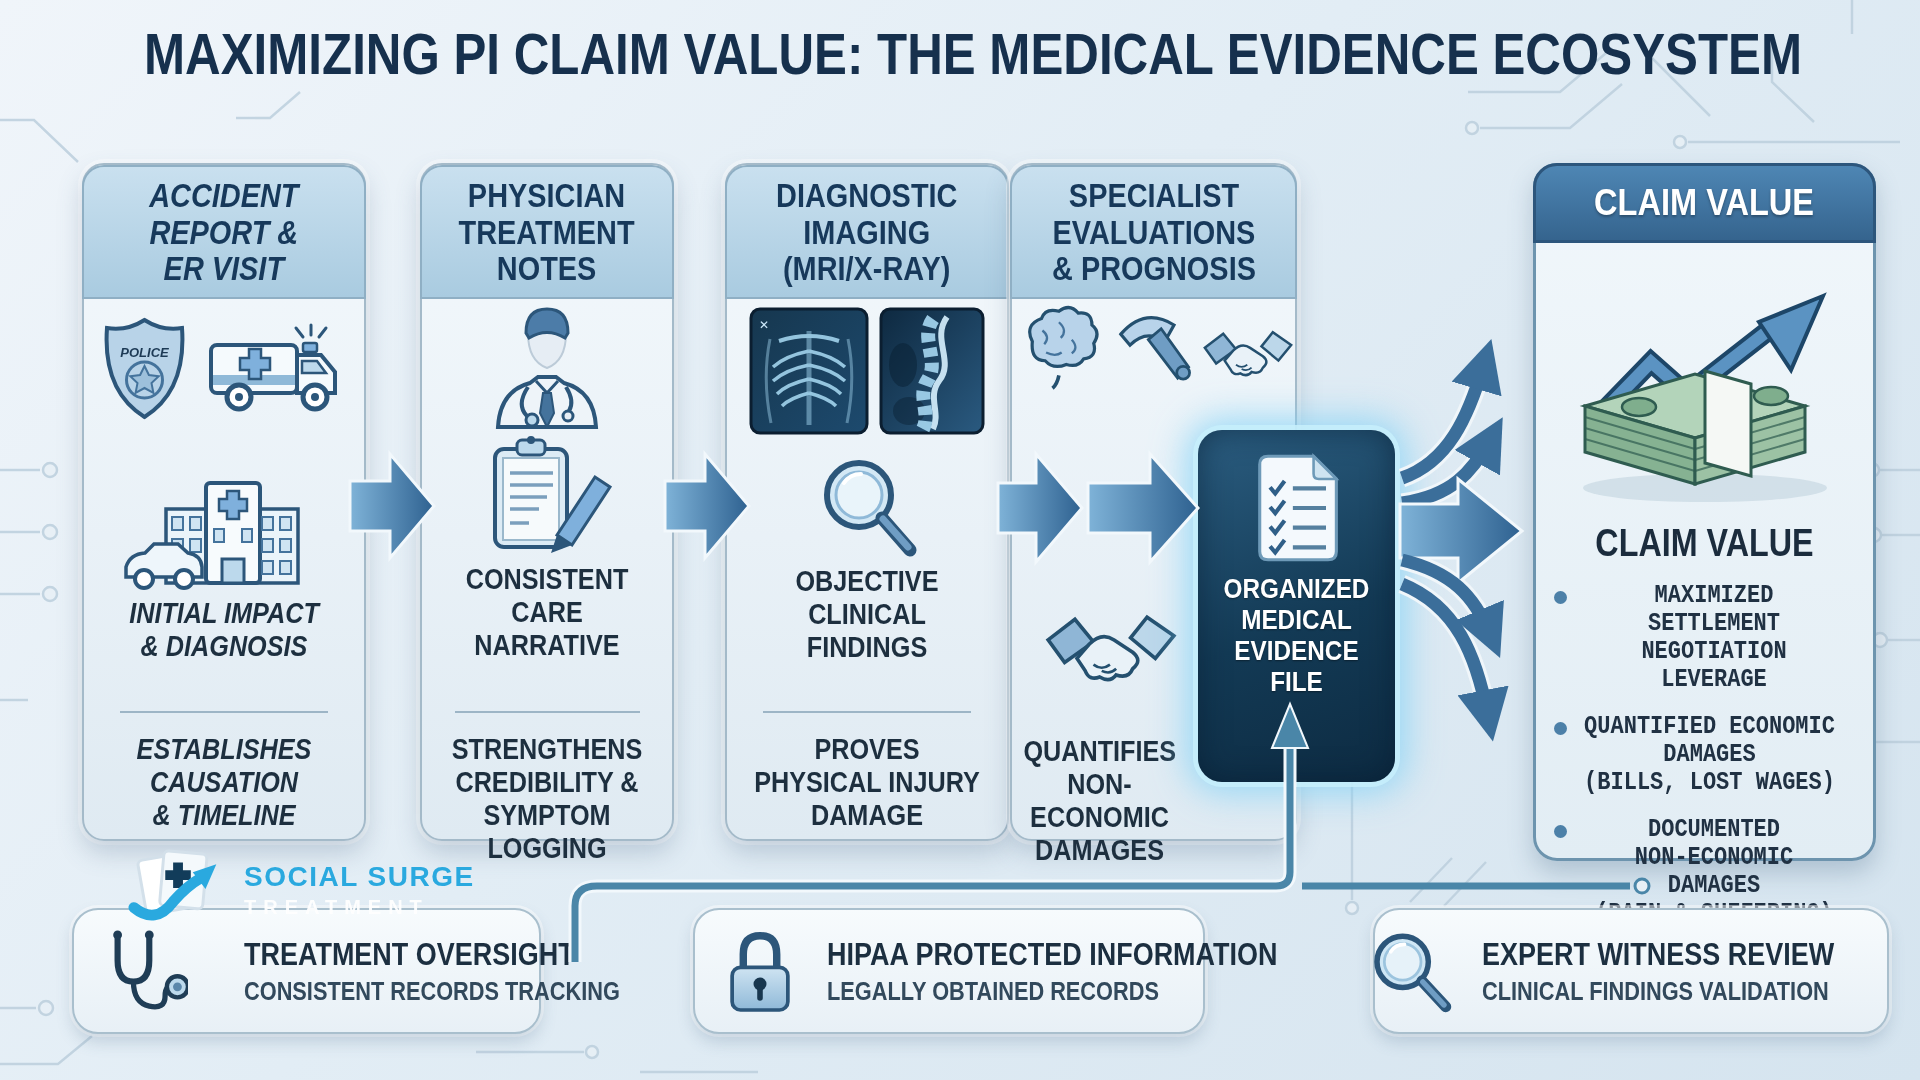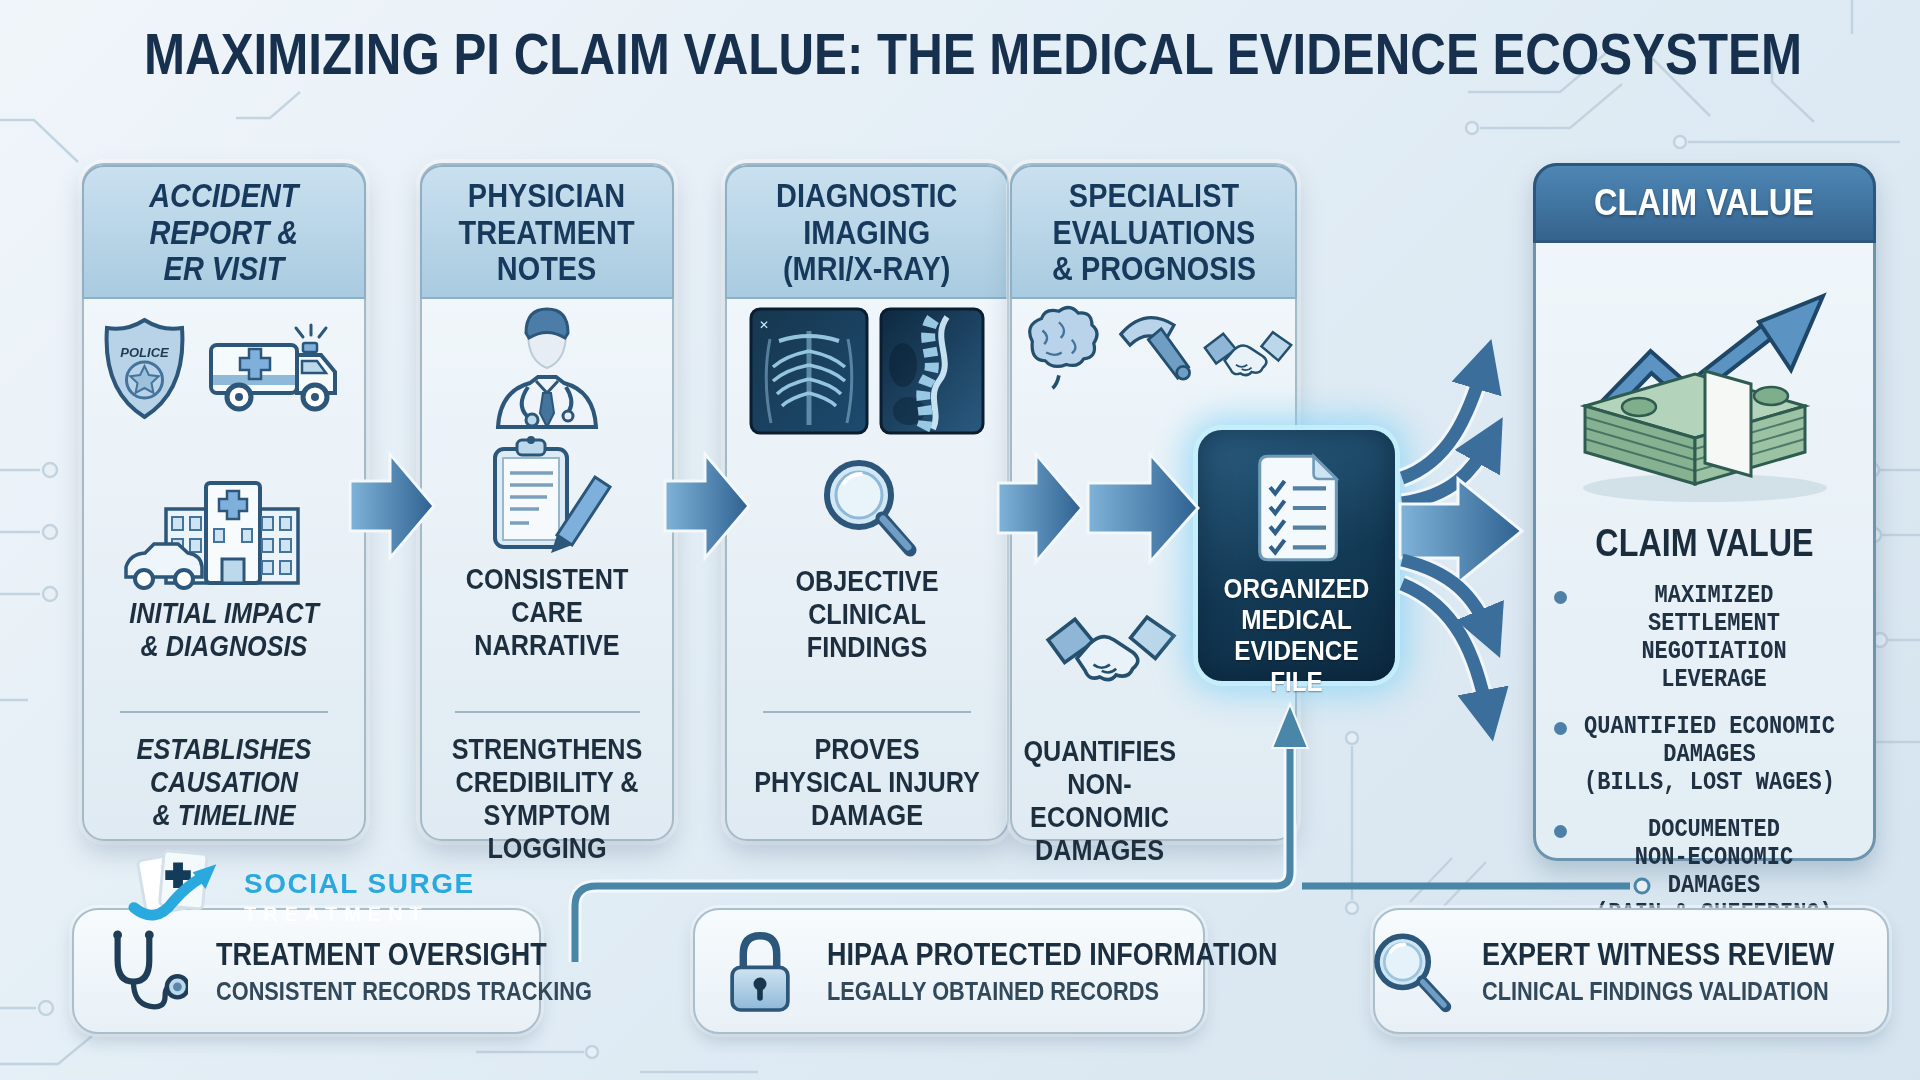--- a/index.html
+++ b/index.html
@@ -22,21 +22,21 @@
     border:2px solid #8fafc4;border-radius:22px 22px 0 0;
     display:flex;align-items:center;justify-content:center;}
   .hl{font-size:34px;font-weight:bold;color:#17395b;line-height:1.08;text-align:center;
     transform:scaleX(.85);}
   .midlab,.botlab{position:absolute;left:0;right:0;text-align:center;font-weight:bold;
     color:#1d2f3f;font-size:29px;line-height:1.14;transform:scaleX(.87);}
   .divider{position:absolute;left:13%;right:13%;height:2px;background:#9db5c6;}
   .irow{position:absolute;left:0;right:0;display:flex;justify-content:center;align-items:flex-end;gap:18px;}
   .icen{position:absolute;left:0;right:0;display:flex;justify-content:center;}
   
-  .darkbox{position:absolute;left:1198px;top:430px;width:197px;height:251px;z-index:5;
+  .darkbox{position:absolute;left:1198px;top:430px;width:197px;height:352px;z-index:5;
     background:linear-gradient(160deg,#2b5d80 0%,#133a55 55%,#0d2b42 100%);
     border-radius:24px;
     box-shadow:0 0 0 5px rgba(200,240,252,.85),0 0 34px 12px rgba(130,210,245,.75),inset 0 0 30px rgba(5,25,45,.55);
     display:flex;flex-direction:column;align-items:center;}
   .dblabel{margin-top:8px;font-size:27px;font-weight:bold;color:#ffffff;text-align:center;
     line-height:1.15;transform:scaleX(.9);text-shadow:0 1px 2px rgba(0,0,0,.4);}
   
   .claim{position:absolute;left:1533px;top:163px;width:337px;height:692px;z-index:2;
     background:linear-gradient(180deg,#f1f7fb 0%,#e2edf4 100%);
     border:3px solid #6d94ae;border-radius:24px;
@@ -59,21 +59,21 @@
   .bbox{position:absolute;top:908px;height:122px;z-index:2;
     background:linear-gradient(180deg,#f7fbfd 0%,#e8f0f6 100%);
     border:2px solid #a9bfcd;border-radius:26px;
     box-shadow:0 8px 16px rgba(70,100,130,.22),0 0 0 3px rgba(255,255,255,.5);
     display:flex;align-items:center;}
   .bicon{margin-left:26px;flex:none;}
   .btxt{margin-left:28px;}
   .btitle{font-size:31px;font-weight:bold;color:#1c2f40;transform:scaleX(.87);transform-origin:left center;white-space:nowrap;}
   .bsub{font-size:25px;font-weight:600;color:#32495c;transform:scaleX(.87);transform-origin:left center;margin-top:4px;white-space:nowrap;}
   
-  .logo{position:absolute;left:126px;top:840px;display:flex;align-items:flex-end;z-index:8;}
+  .logo{position:absolute;left:126px;top:840px;display:flex;align-items:center;z-index:8;}
   .logotext{margin-left:10px;margin-top:14px;}
   .logoname{font-size:28px;font-weight:bold;color:#2aa9df;letter-spacing:1.5px;white-space:nowrap;}
   .logotag{font-size:20px;font-weight:bold;color:#ffffff;letter-spacing:7px;margin-top:3px;opacity:.95;}
 </style>
 </head>
 <body>
 
 <div class="canvas">
 
   <svg class="bgsvg" viewBox="0 0 1920 1080">
@@ -408,21 +408,21 @@
         <span class="bdot"></span>
         <div>
           <div class="btext pl">DOCUMENTED
 NON-ECONOMIC DAMAGES</div>
           <div class="btext bnote">(PAIN &amp; SUFFERING)</div>
         </div>
       </div>
     </div>
   </section>
 
-  <section class="bbox" style="left:72px;width:465px;">
+  <section class="bbox" style="left:72px;width:465px;gap:28px;">
     <span class="bicon">
       <svg width="88" height="92" viewBox="0 0 100 100">
         <path d="M20 12 V38 Q20 62 38 62 Q56 62 56 38 V12" stroke="#1f3d56" stroke-width="7" fill="none" stroke-linecap="round"></path>
         <circle cx="20" cy="9" r="5" fill="#1f3d56"></circle>
           <circle cx="56" cy="9" r="5" fill="#1f3d56"></circle>
         <path d="M38 62 Q38 86 56 90 Q74 94 74 78 Q74 66 84 66" stroke="#1f3d56" stroke-width="6" fill="none"></path>
         <circle cx="88" cy="68" r="12" fill="#bcd9ec" stroke="#1f3d56" stroke-width="5"></circle>
         <circle cx="88" cy="68" r="5" fill="#5b87aa"></circle>
       </svg>
     </span>

